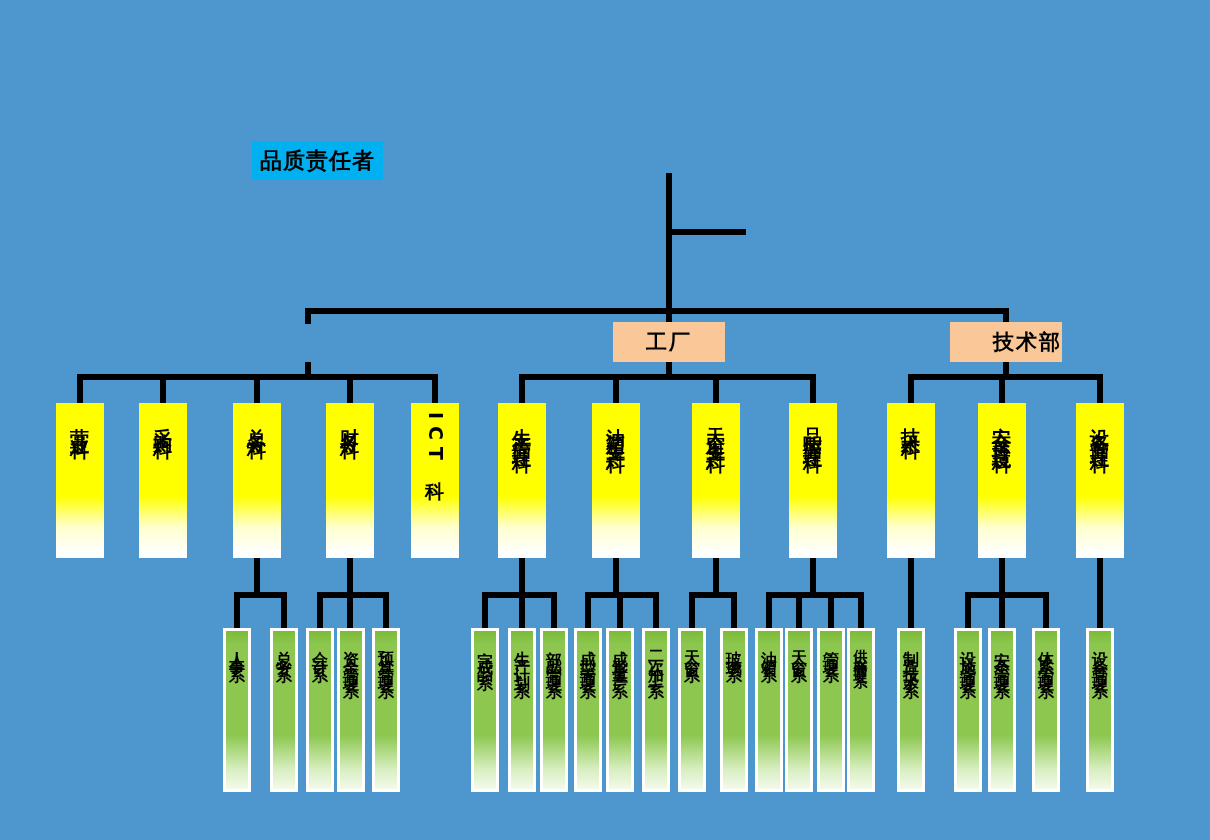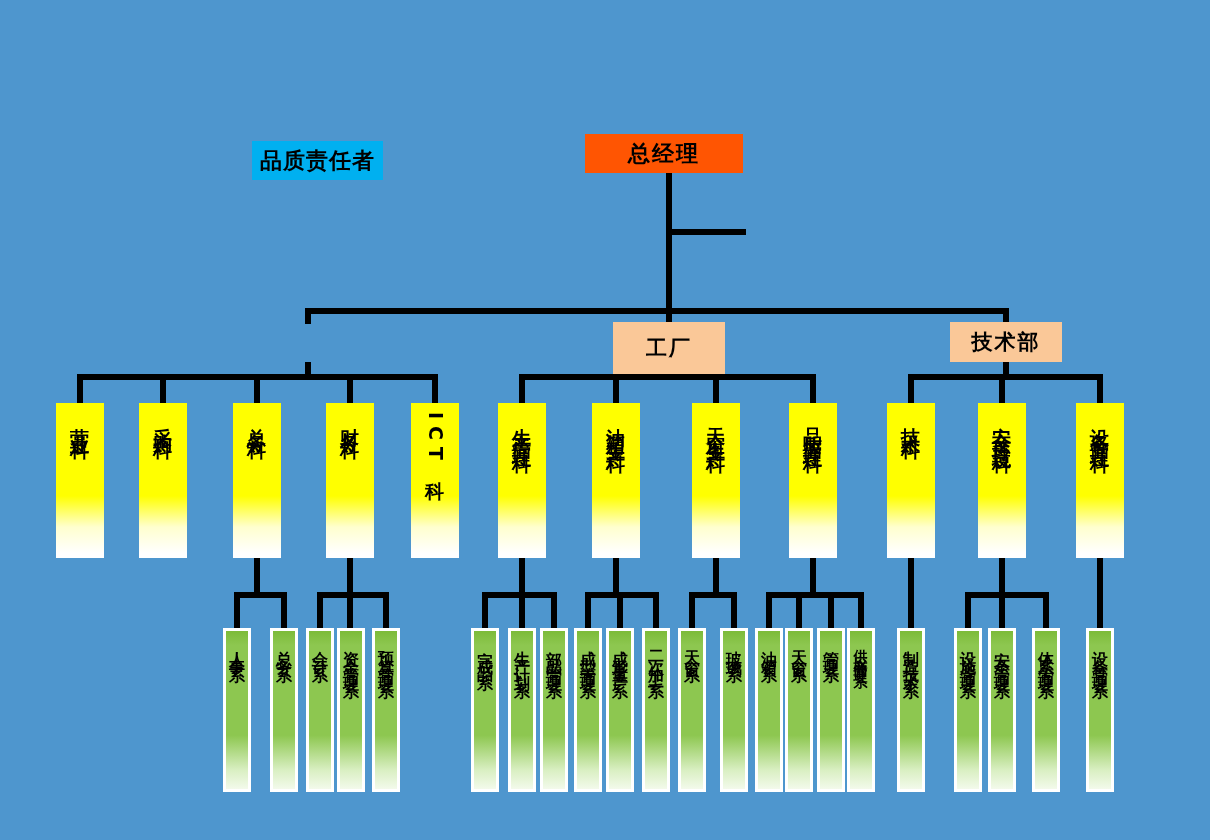--- a/index.html
+++ b/index.html
@@ -98,28 +98,25 @@
   <div class="line" style="left:965px;top:592px;width:84px;height:6px;"></div>
   <div class="line" style="left:965px;top:592px;width:6px;height:36px;"></div>
   <div class="line" style="left:999px;top:592px;width:6px;height:36px;"></div>
   <div class="line" style="left:1043px;top:592px;width:6px;height:36px;"></div>
 
   <div class="line" style="left:1097px;top:558px;width:6px;height:70px;"></div>
 
   <div class="box cyan" style="left:252px;top:141px;width:131px;height:39px;">
     <span>品质责任者</span>
   </div>
-  <div class="box orange" style="left:585px;top:134px;width:158px;height:39px;">
-    <span>总经理</span>
-  </div>
-
-  <div class="box peach" style="left:613px;top:322px;width:112px;height:52px;">
+
+  <div class="box peach" style="left:613px;top:322px;width:112px;height:40px;">
     <span>工厂</span>
   </div>
-  <div class="box peach" style="left:950px;top:322px;width:112px;height:40px;">
+  <div class="box peach" style="left:950px;top:322px;width:112px;height:40px;justify-content:flex-end;">
     <span>技术部</span>
   </div>
 
   <div class="ybox" style="left:56px;">
       <div class="vtext">营业科</div>
     </div>
   <div class="ybox" style="left:139px;">
       <div class="vtext">采购科</div>
     </div>
   <div class="ybox" style="left:233px;">

